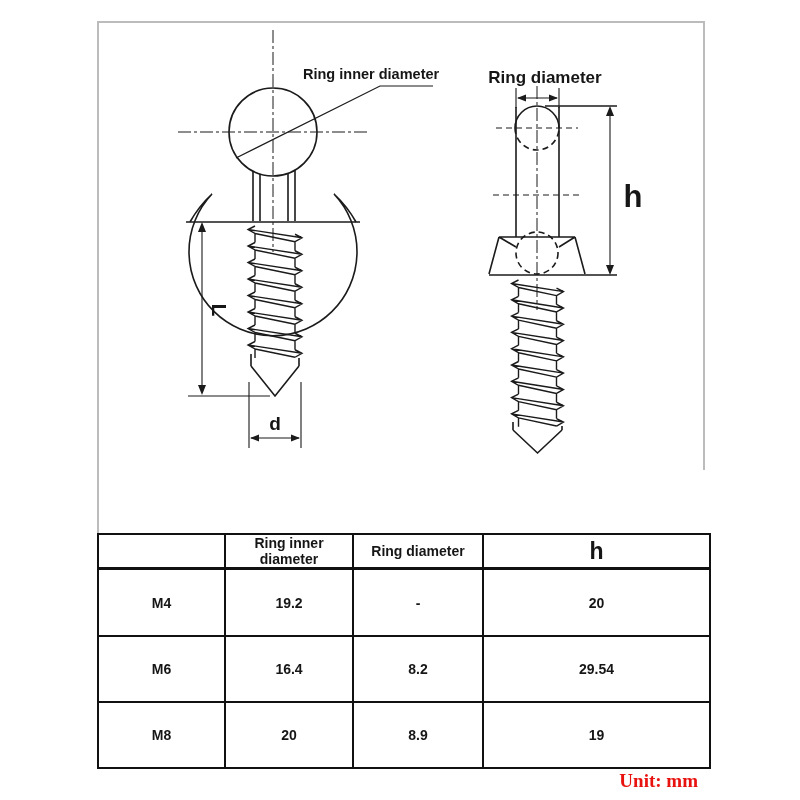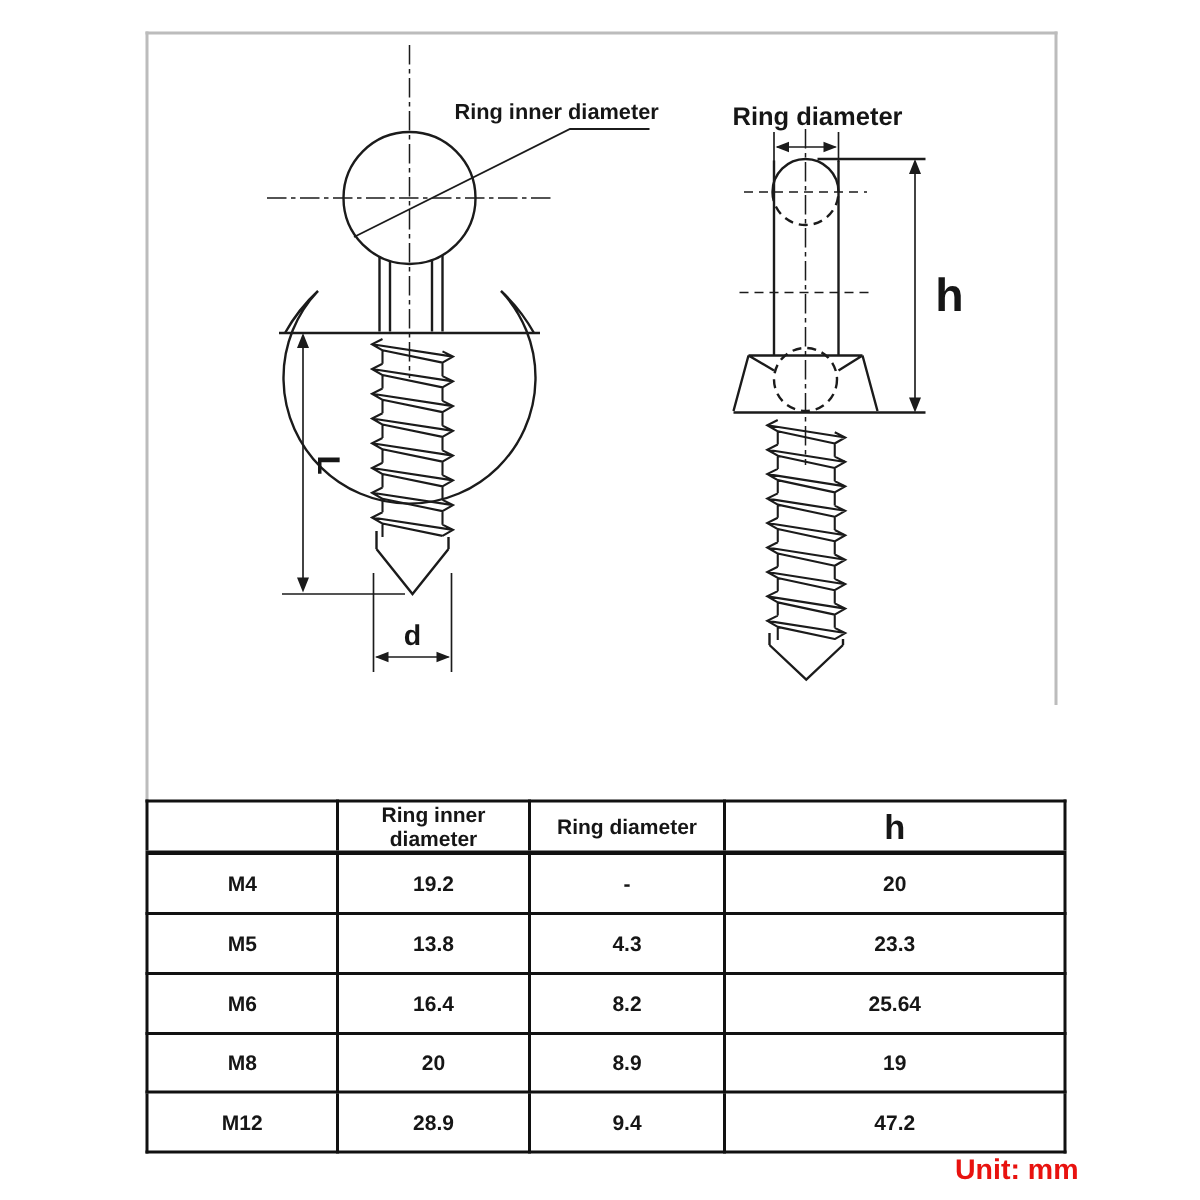--- a/index.html
+++ b/index.html
@@ -23,22 +23,22 @@
     position:absolute;left:97px;top:533px;width:612px;height:236px;z-index:2;
     border-collapse:collapse;table-layout:fixed;background:#ffffff;
   }
   table.spec-table th,table.spec-table td{
     border:2px solid #111111;text-align:center;vertical-align:middle;padding:0;
     font-size:14px;color:#161616;font-weight:bold;
   }
   table.spec-table thead th{font-weight:bold;font-size:14px;height:32px;border-bottom:3px solid #111111;}
   table.spec-table thead th.h-col{font-size:23px;font-family:"Liberation Sans", sans-serif;}
   .unit{
-    position:absolute;right:81px;top:770px;z-index:2;
-    font-size:19px;font-weight:bold;color:#e8120f;
+    position:absolute;right:102px;top:770px;z-index:2;
+    font-size:19px;font-weight:bold;color:#e8120f;font-family:Liberation Serif, serif;
   }
 </style>
 </head>
 <body>
 
 <div class="frame"></div>
 
 <svg class="drawing" width="800" height="468" viewBox="0 0 800 468">
 
   <g stroke="#1b1b1b" fill="none" stroke-width="1.6">
@@ -135,39 +135,27 @@
     </tr>
   </thead>
   <tbody>
     <tr>
       <td>M4</td>
       <td>19.2</td>
       <td>-</td>
       <td>20</td>
     </tr>
     <tr>
-      <td>M5</td>
-      <td>13.8</td>
-      <td>4.3</td>
-      <td>23.3</td>
-    </tr>
-    <tr>
       <td>M6</td>
       <td>16.4</td>
       <td>8.2</td>
-      <td>25.64</td>
+      <td>29.54</td>
     </tr>
     <tr>
       <td>M8</td>
       <td>20</td>
       <td>8.9</td>
       <td>19</td>
     </tr>
-    <tr>
-      <td>M12</td>
-      <td>28.9</td>
-      <td>9.4</td>
-      <td>47.2</td>
-    </tr>
   </tbody>
 </table>
 
 <div class="unit">Unit: mm</div>
 
 </body></html>

